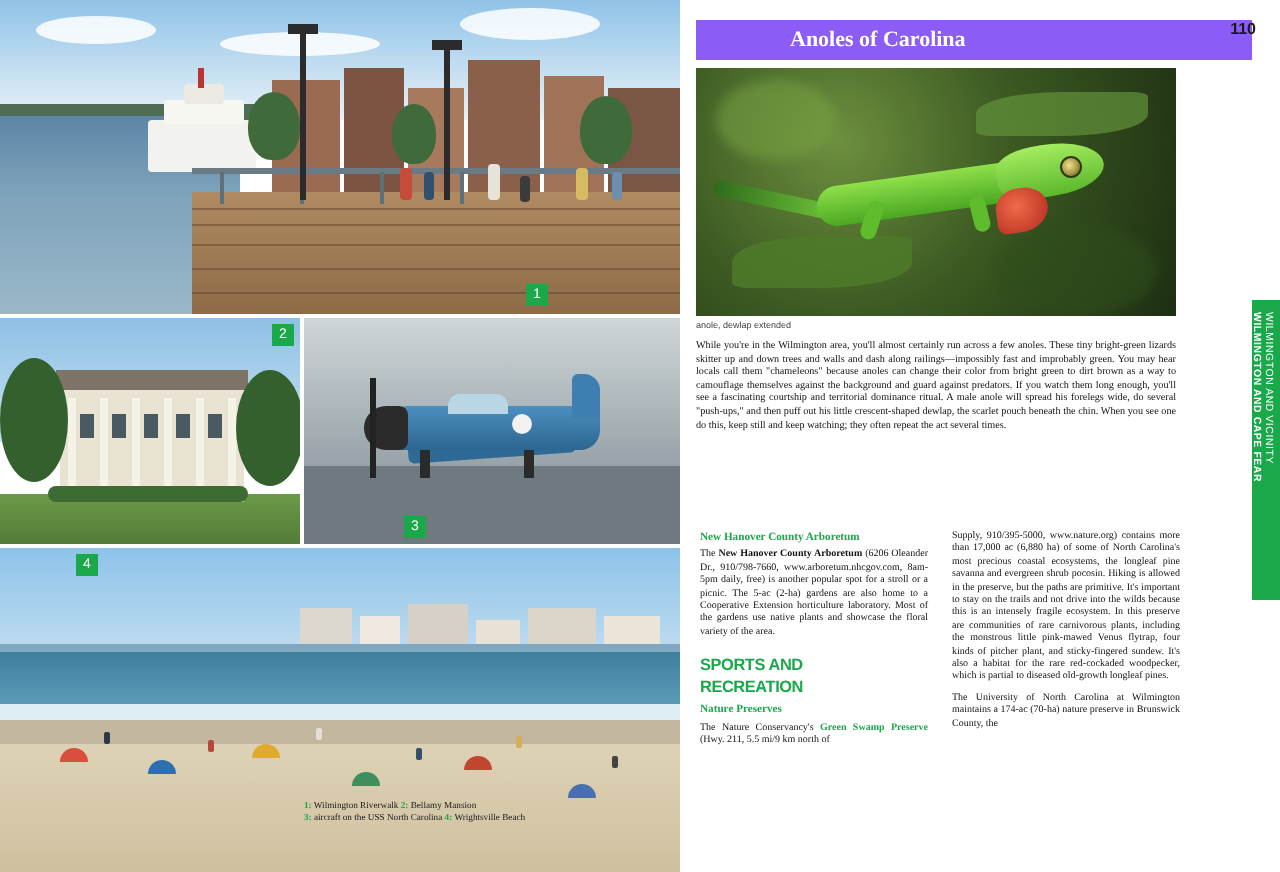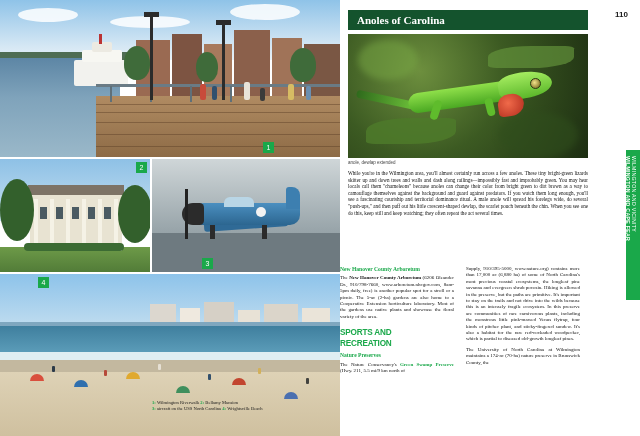--- a/index.html
+++ b/index.html
@@ -146,21 +146,22 @@
     position: absolute;
     top: 0; left: 340px;
     width: 300px;
     height: 436px;
     background: #ffffff;
   }
   .headerbar {
     position: absolute;
     top: 10px; left: 8px;
     width: 240px; height: 20px;
-    background: #14532d;
+    background: #8b5cf6;
+    padding-left: 38px;
   }
   .headerbar span {
     display: block;
     color: #ffffff;
     font-family: "Liberation Serif", serif;
     font-weight: bold;
     font-size: 11px;
     line-height: 20px;
     padding-left: 9px;
   }
@@ -210,21 +211,21 @@
     width: 240px;
     font-family: "Liberation Serif", serif;
     font-size: 5.1px;
     line-height: 6.6px;
     color: #111;
     text-align: justify;
   }
 
   .columns {
     position: absolute;
-    top: 266px; left: 0;
+    top: 266px; left: 10px;
     width: 240px;
     height: 162px;
   }
   .col {
     position: absolute;
     top: 0;
     width: 114px;
     font-family: "Liberation Serif", serif;
     font-size: 5.0px;
     line-height: 6.4px;

